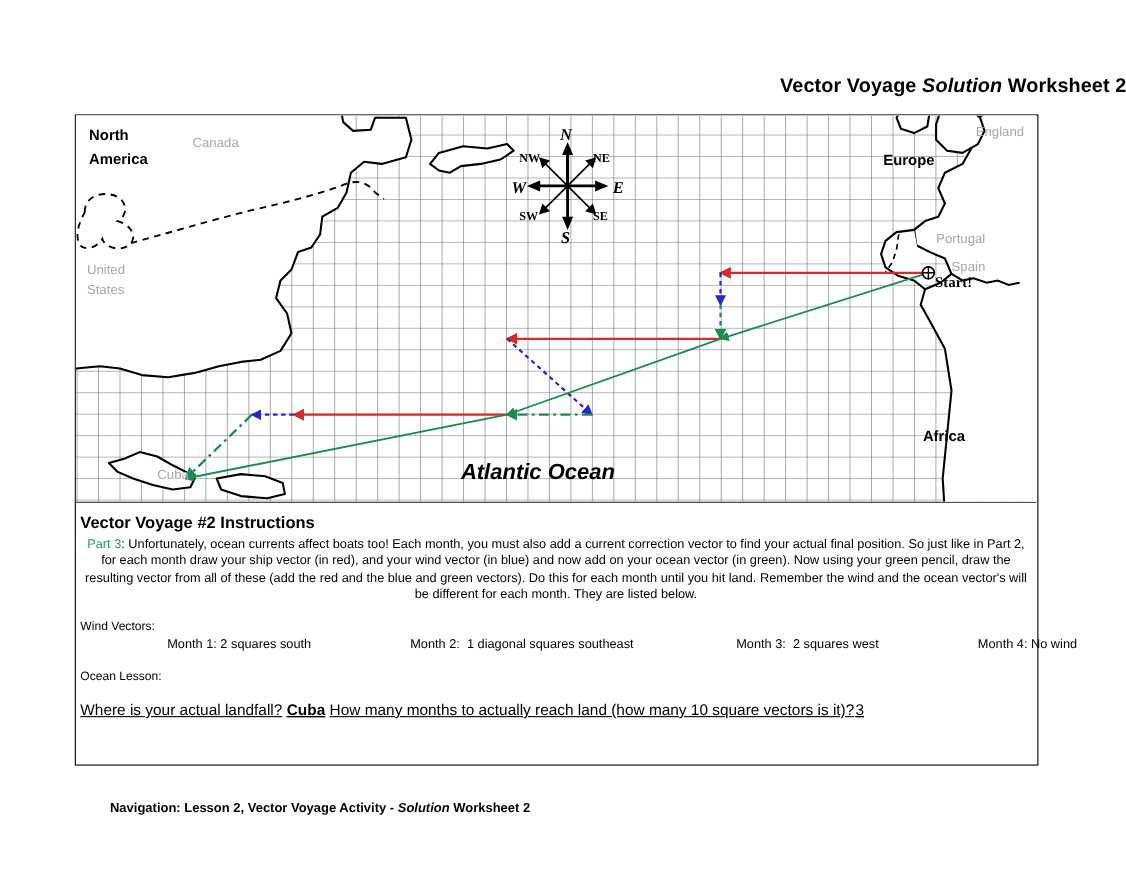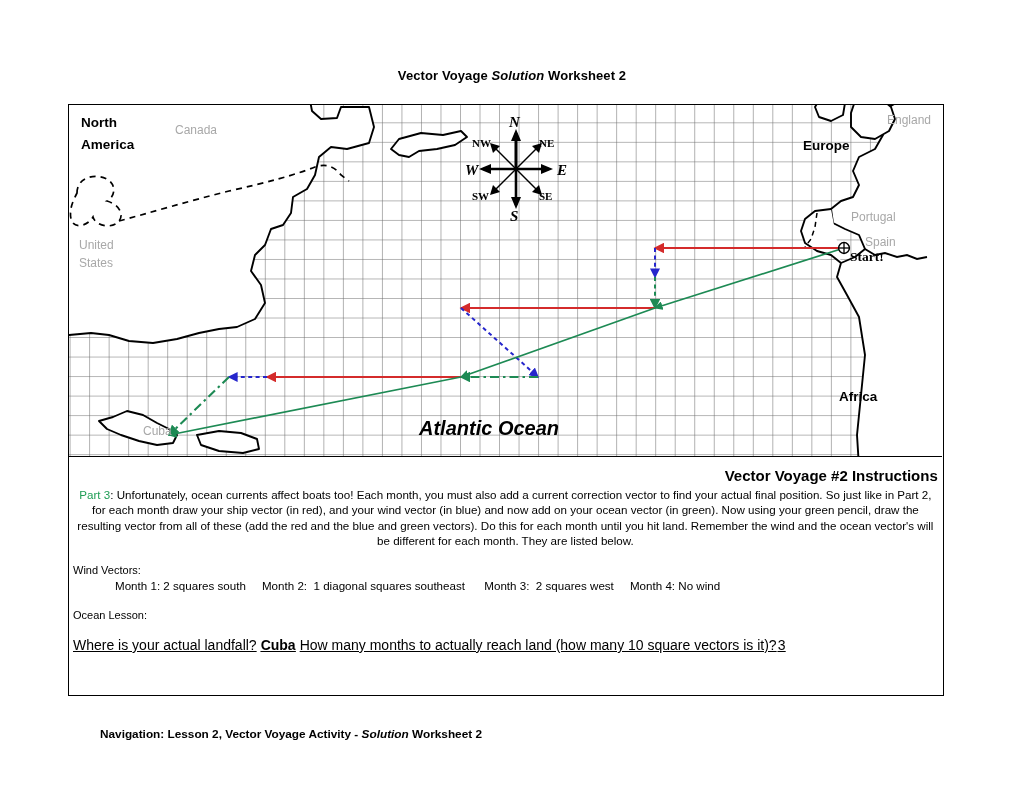--- a/index.html
+++ b/index.html
@@ -15,22 +15,22 @@
     position: relative;
     overflow: hidden;
   }
 
   
   #doc-title {
     position: absolute;
     left: 0;
     top: 68px;
     width: 1024px;
-    text-align: center;
-    font-size: 13px;
+    text-align: right;
+    font-size: 18px;
     font-weight: bold;
     letter-spacing: 0.1px;
   }
   #doc-title .ital { font-style: italic; }
 
   
   #sheet-frame {
     position: absolute;
     left: 68px;
     top: 104px;
@@ -59,36 +59,36 @@
   #instructions-panel {
     position: absolute;
     left: 0;
     top: 353.6px;
     width: 872.8px;
     height: 235px;
     box-sizing: border-box;
     padding: 6px 4px 0 4px;
   }
   #instr-heading {
-    text-align: right;
+    text-align: left;
     font-size: 15px;
     font-weight: bold;
     margin: 2px 0 3px 0;
   }
   .body-text {
     font-size: 11.6px;
     line-height: 15.6px;
     margin: 0;
   }
   #instr-para { padding: 0 3px 0 3px; text-align: center; }
   .part-label { color: #1f9d55; }
   .sect-gap { height: 13px; }
   .vec-head { font-size: 11px; line-height: 16px; }
   .vec-row { font-size: 11.6px; line-height: 16px; padding-left: 42px; }
-  .vec-row span.mo { white-space: pre; }
+  .vec-row span.mo { white-space: pre; margin-left: 37px; }
   .answer-line { font-size: 14px; line-height: 16px; padding-top: 14px; text-decoration: underline; }
   .blank-ans {
     font-weight: bold;
     text-decoration: underline;
     padding: 0 4px;
   }
   .blank-num { text-decoration: underline; padding: 0 3px 0 1px; }
 
   
   #footer-note {

